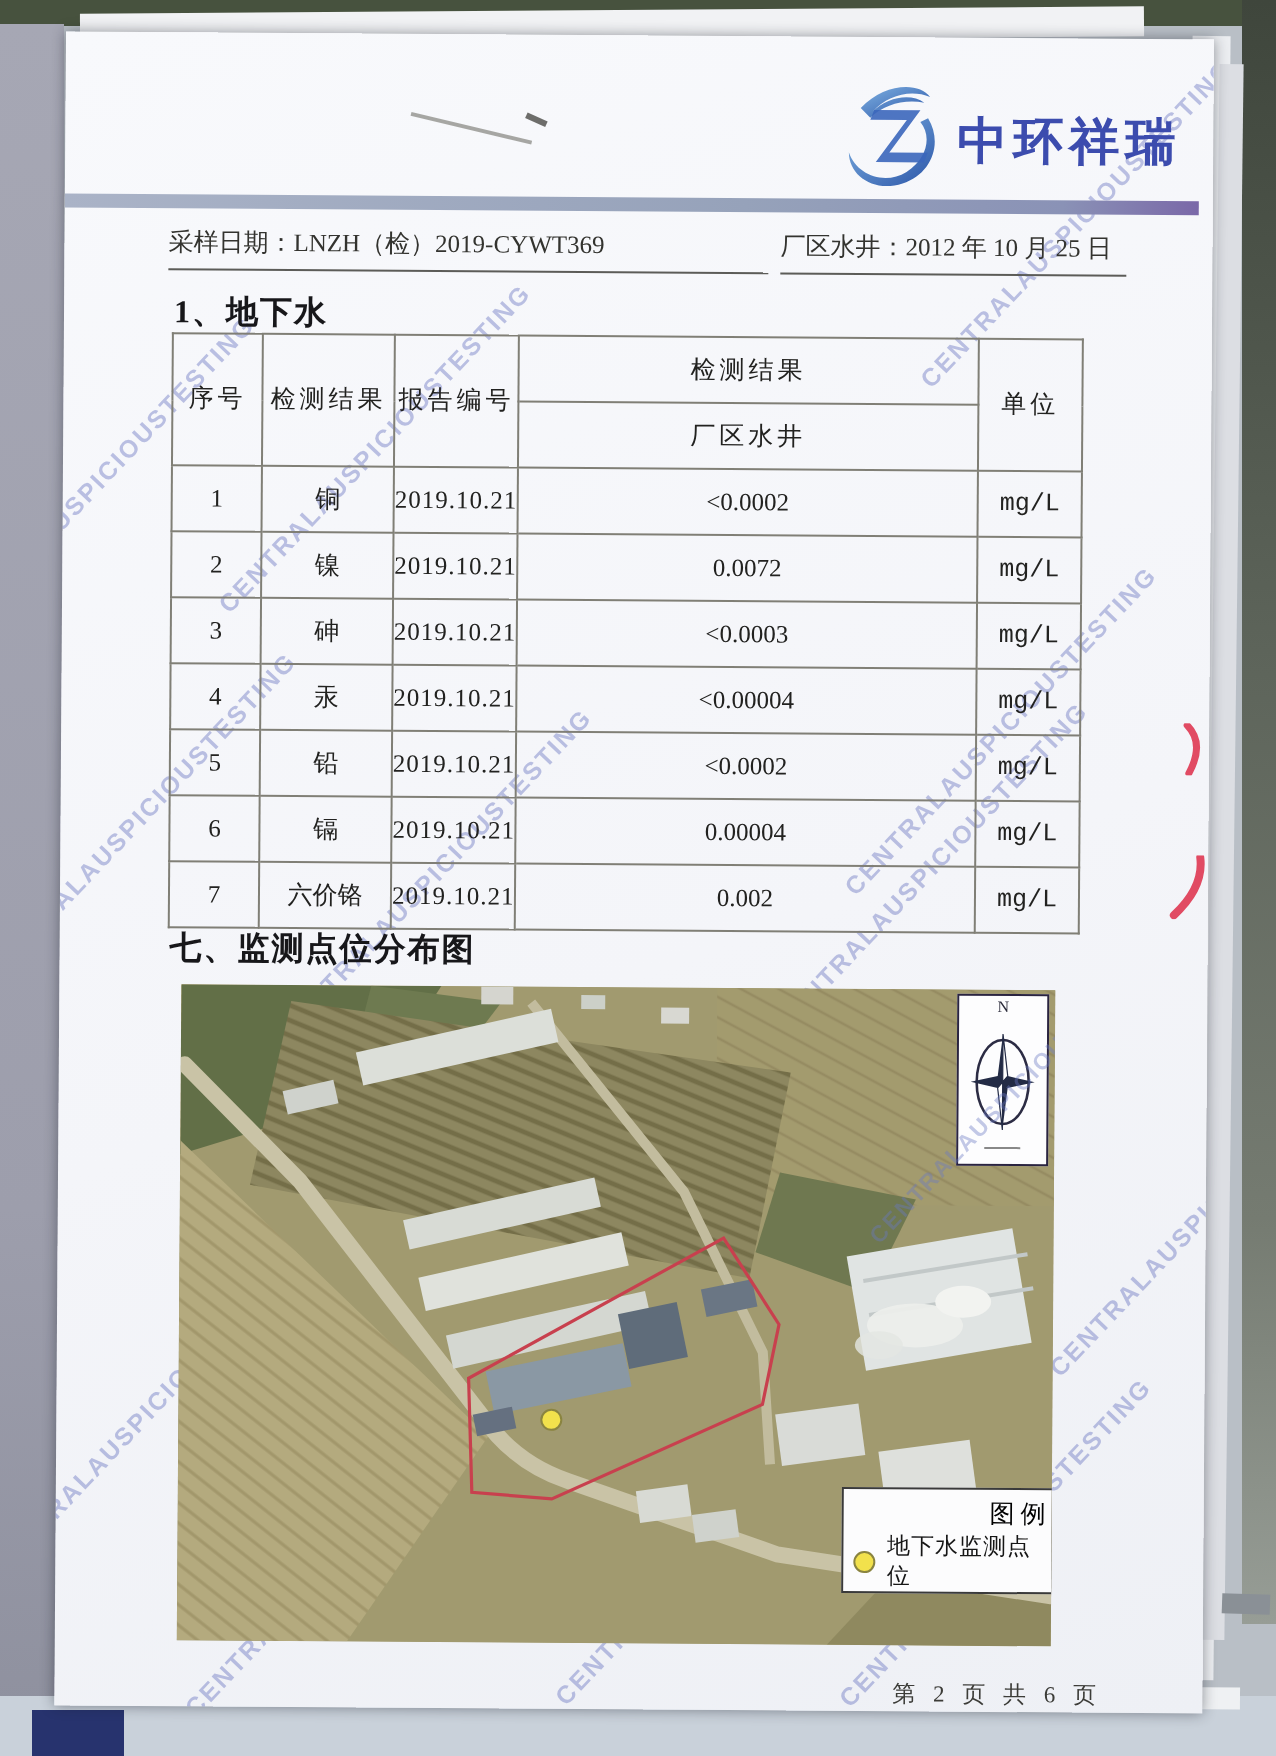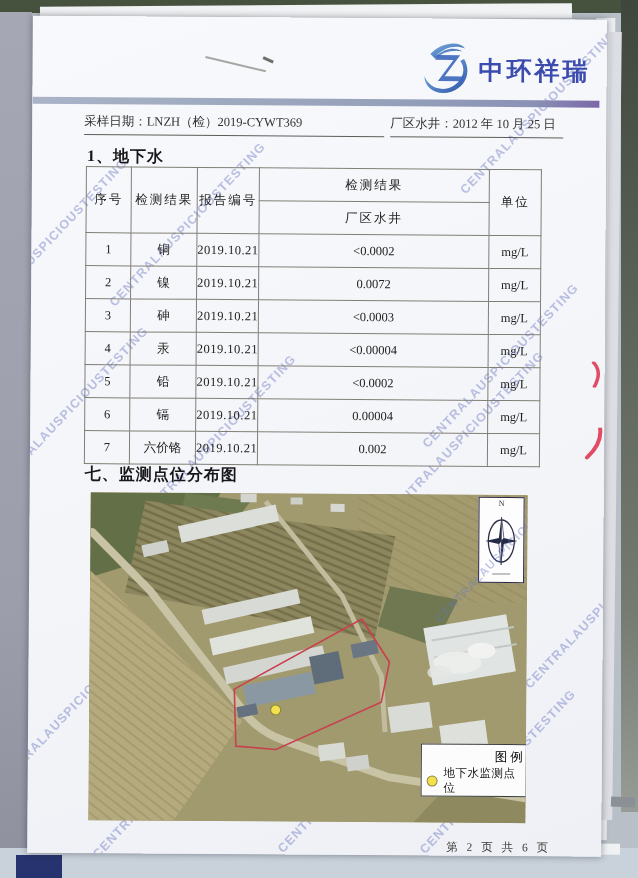--- a/index.html
+++ b/index.html
@@ -60,21 +60,21 @@
     position:absolute;left:54px;top:150px;width:455px;
     border-collapse:collapse;table-layout:fixed;background:transparent;
   }
   table.gw th,table.gw td{
     border:1px solid #807f76;font-weight:normal;text-align:center;
     font-size:12.5px;color:#222220;padding:0;
   }
   table.gw thead th{height:32px;letter-spacing:2px;}
   table.gw tbody td{height:32px;}
   td.date{letter-spacing:.5px;}
-  td.unit{font-family:Liberation Serif, serif;letter-spacing:0;}
+  td.unit{font-family:Liberation Mono, monospace;letter-spacing:0;}
 
   
   .map{left:61px;top:476px;width:437px;height:328px;overflow:hidden;background:#a19a6f;}
   .map svg.base{position:absolute;inset:0;width:100%;height:100%;}
   .compass-box{position:absolute;left:388px;top:2px;width:46px;height:86px;background:#fdfdfe;
     border:1px solid #2a2440;box-sizing:border-box;z-index:3;}
   .compass-n{position:absolute;left:0;top:1px;width:100%;text-align:center;
     font-size:8px;color:#2b2b3a;font-family:"Liberation Serif",serif;}
   .legend-box{position:absolute;left:332px;top:249px;width:106px;height:53px;background:#fcfcfd;
     border:1.5px solid #3a3a3a;box-sizing:border-box;z-index:3;padding-top:4px;}

